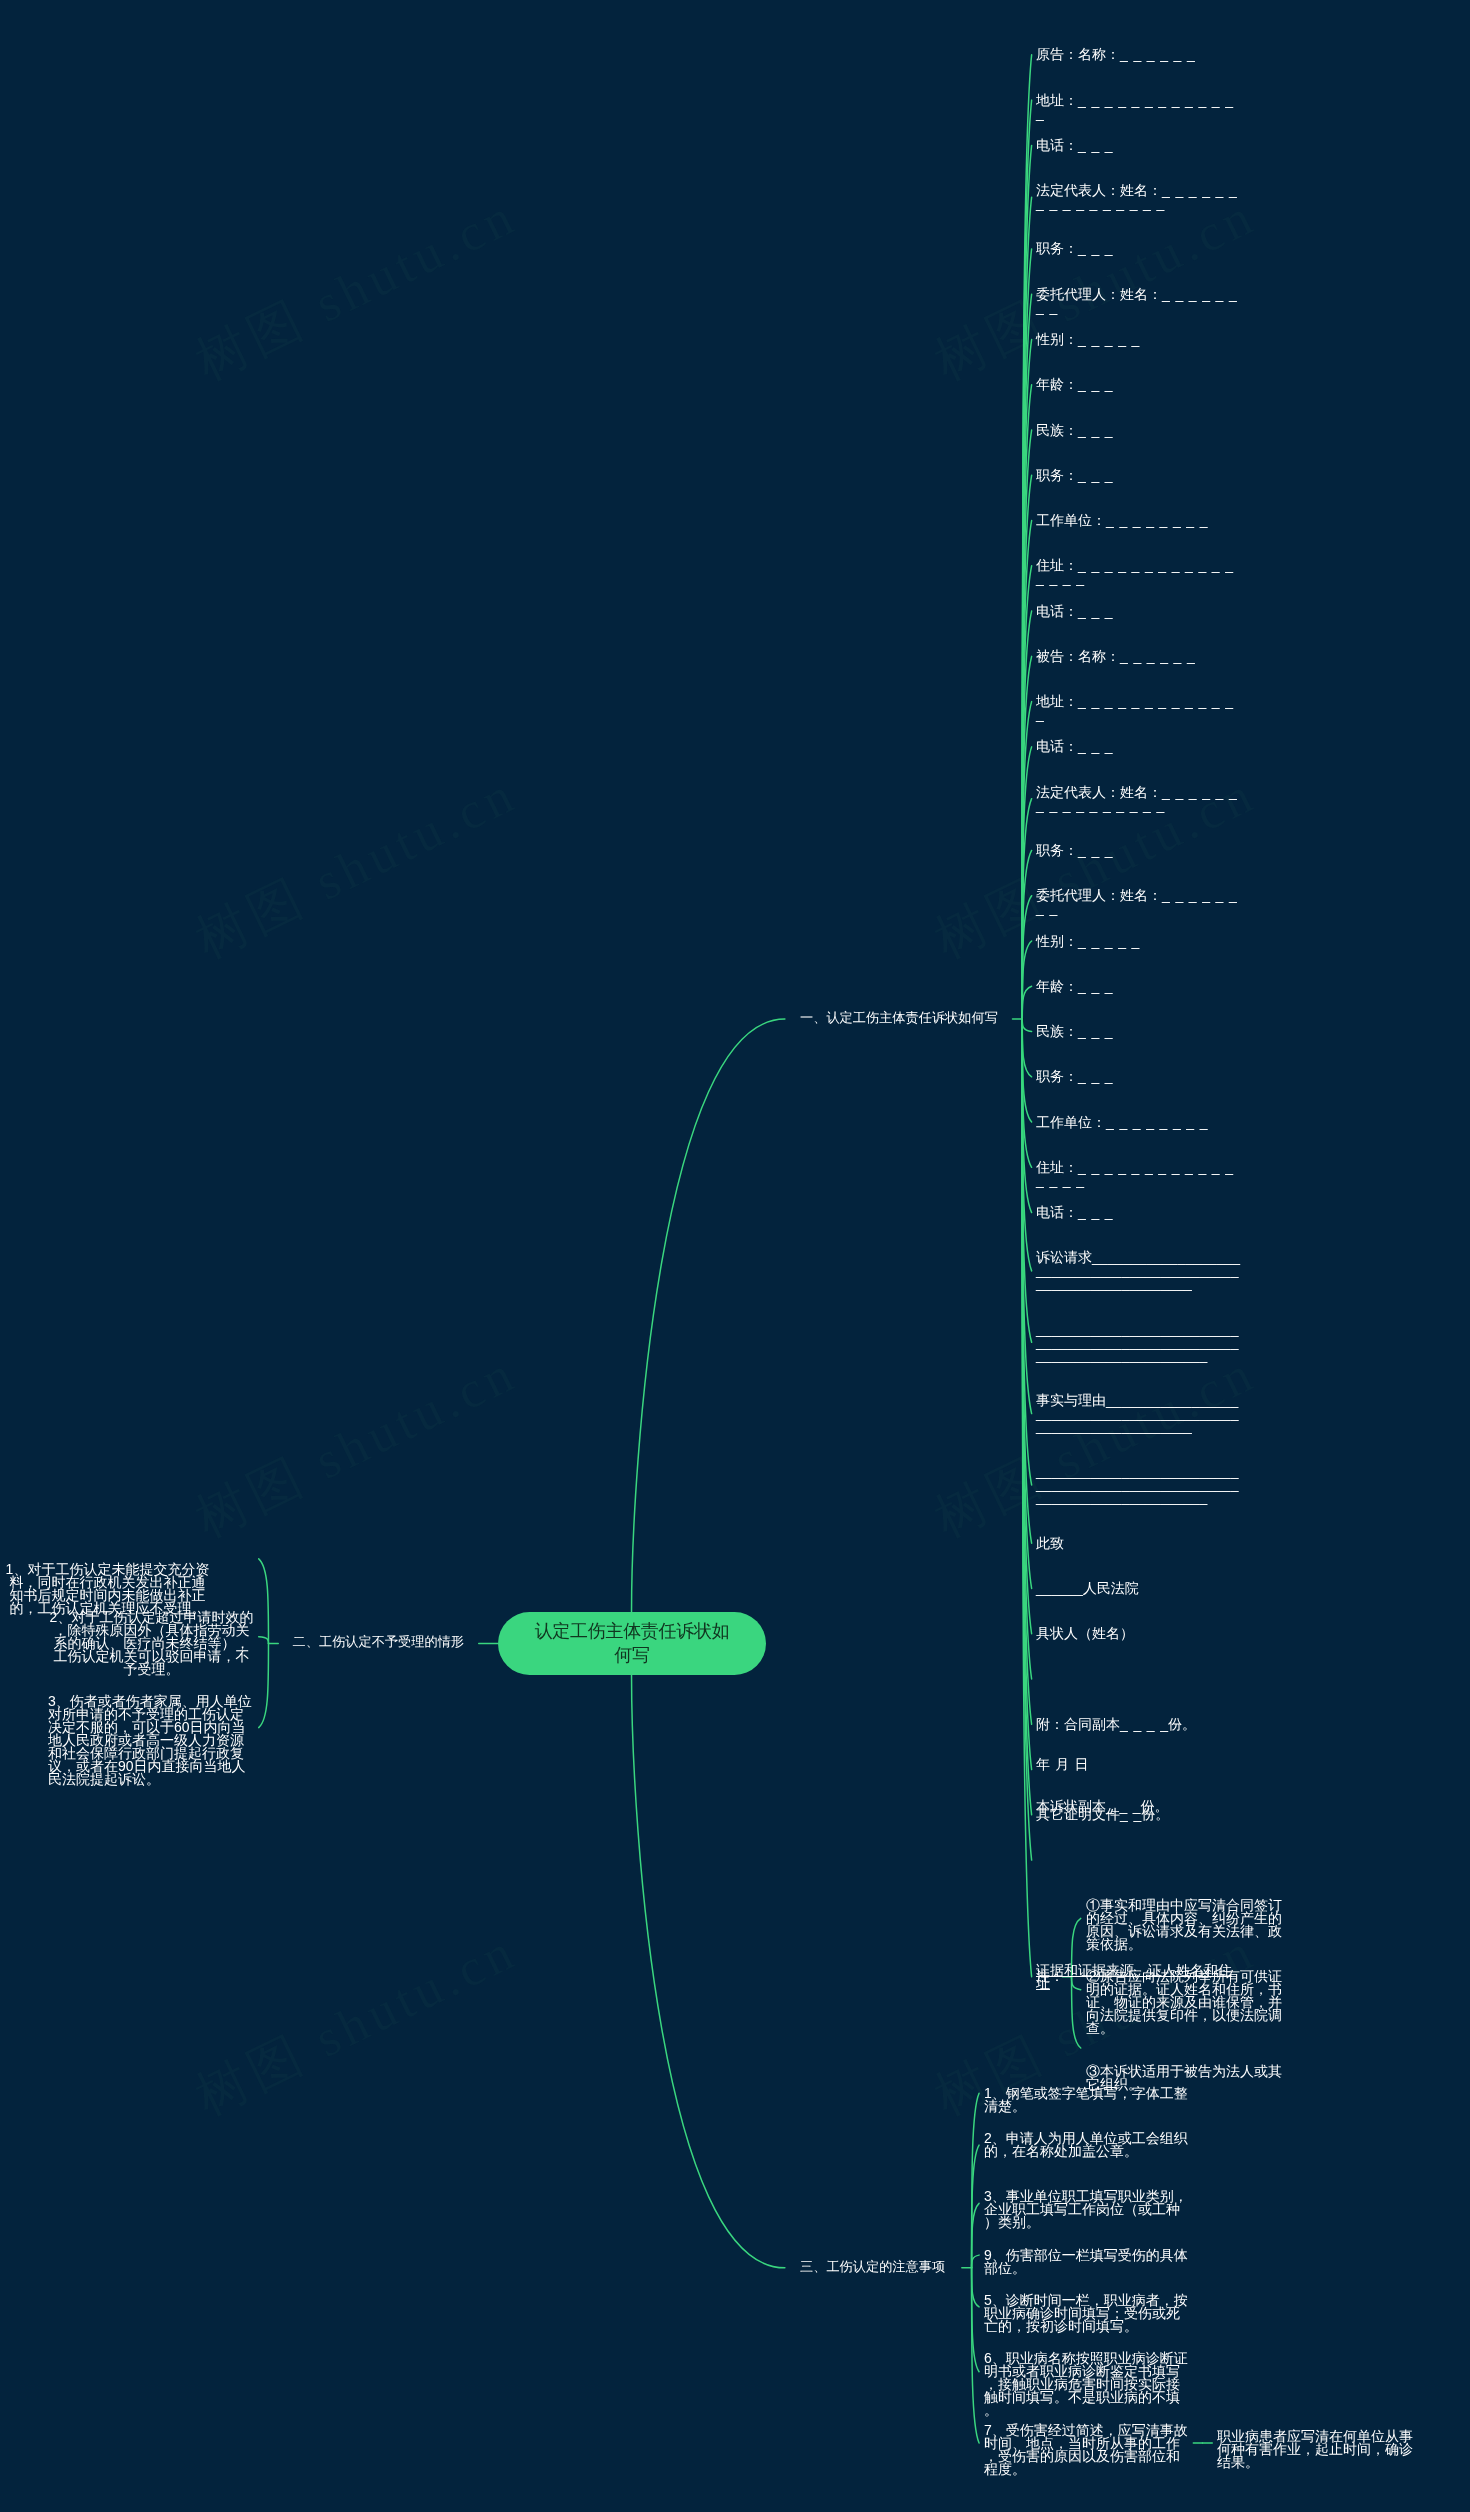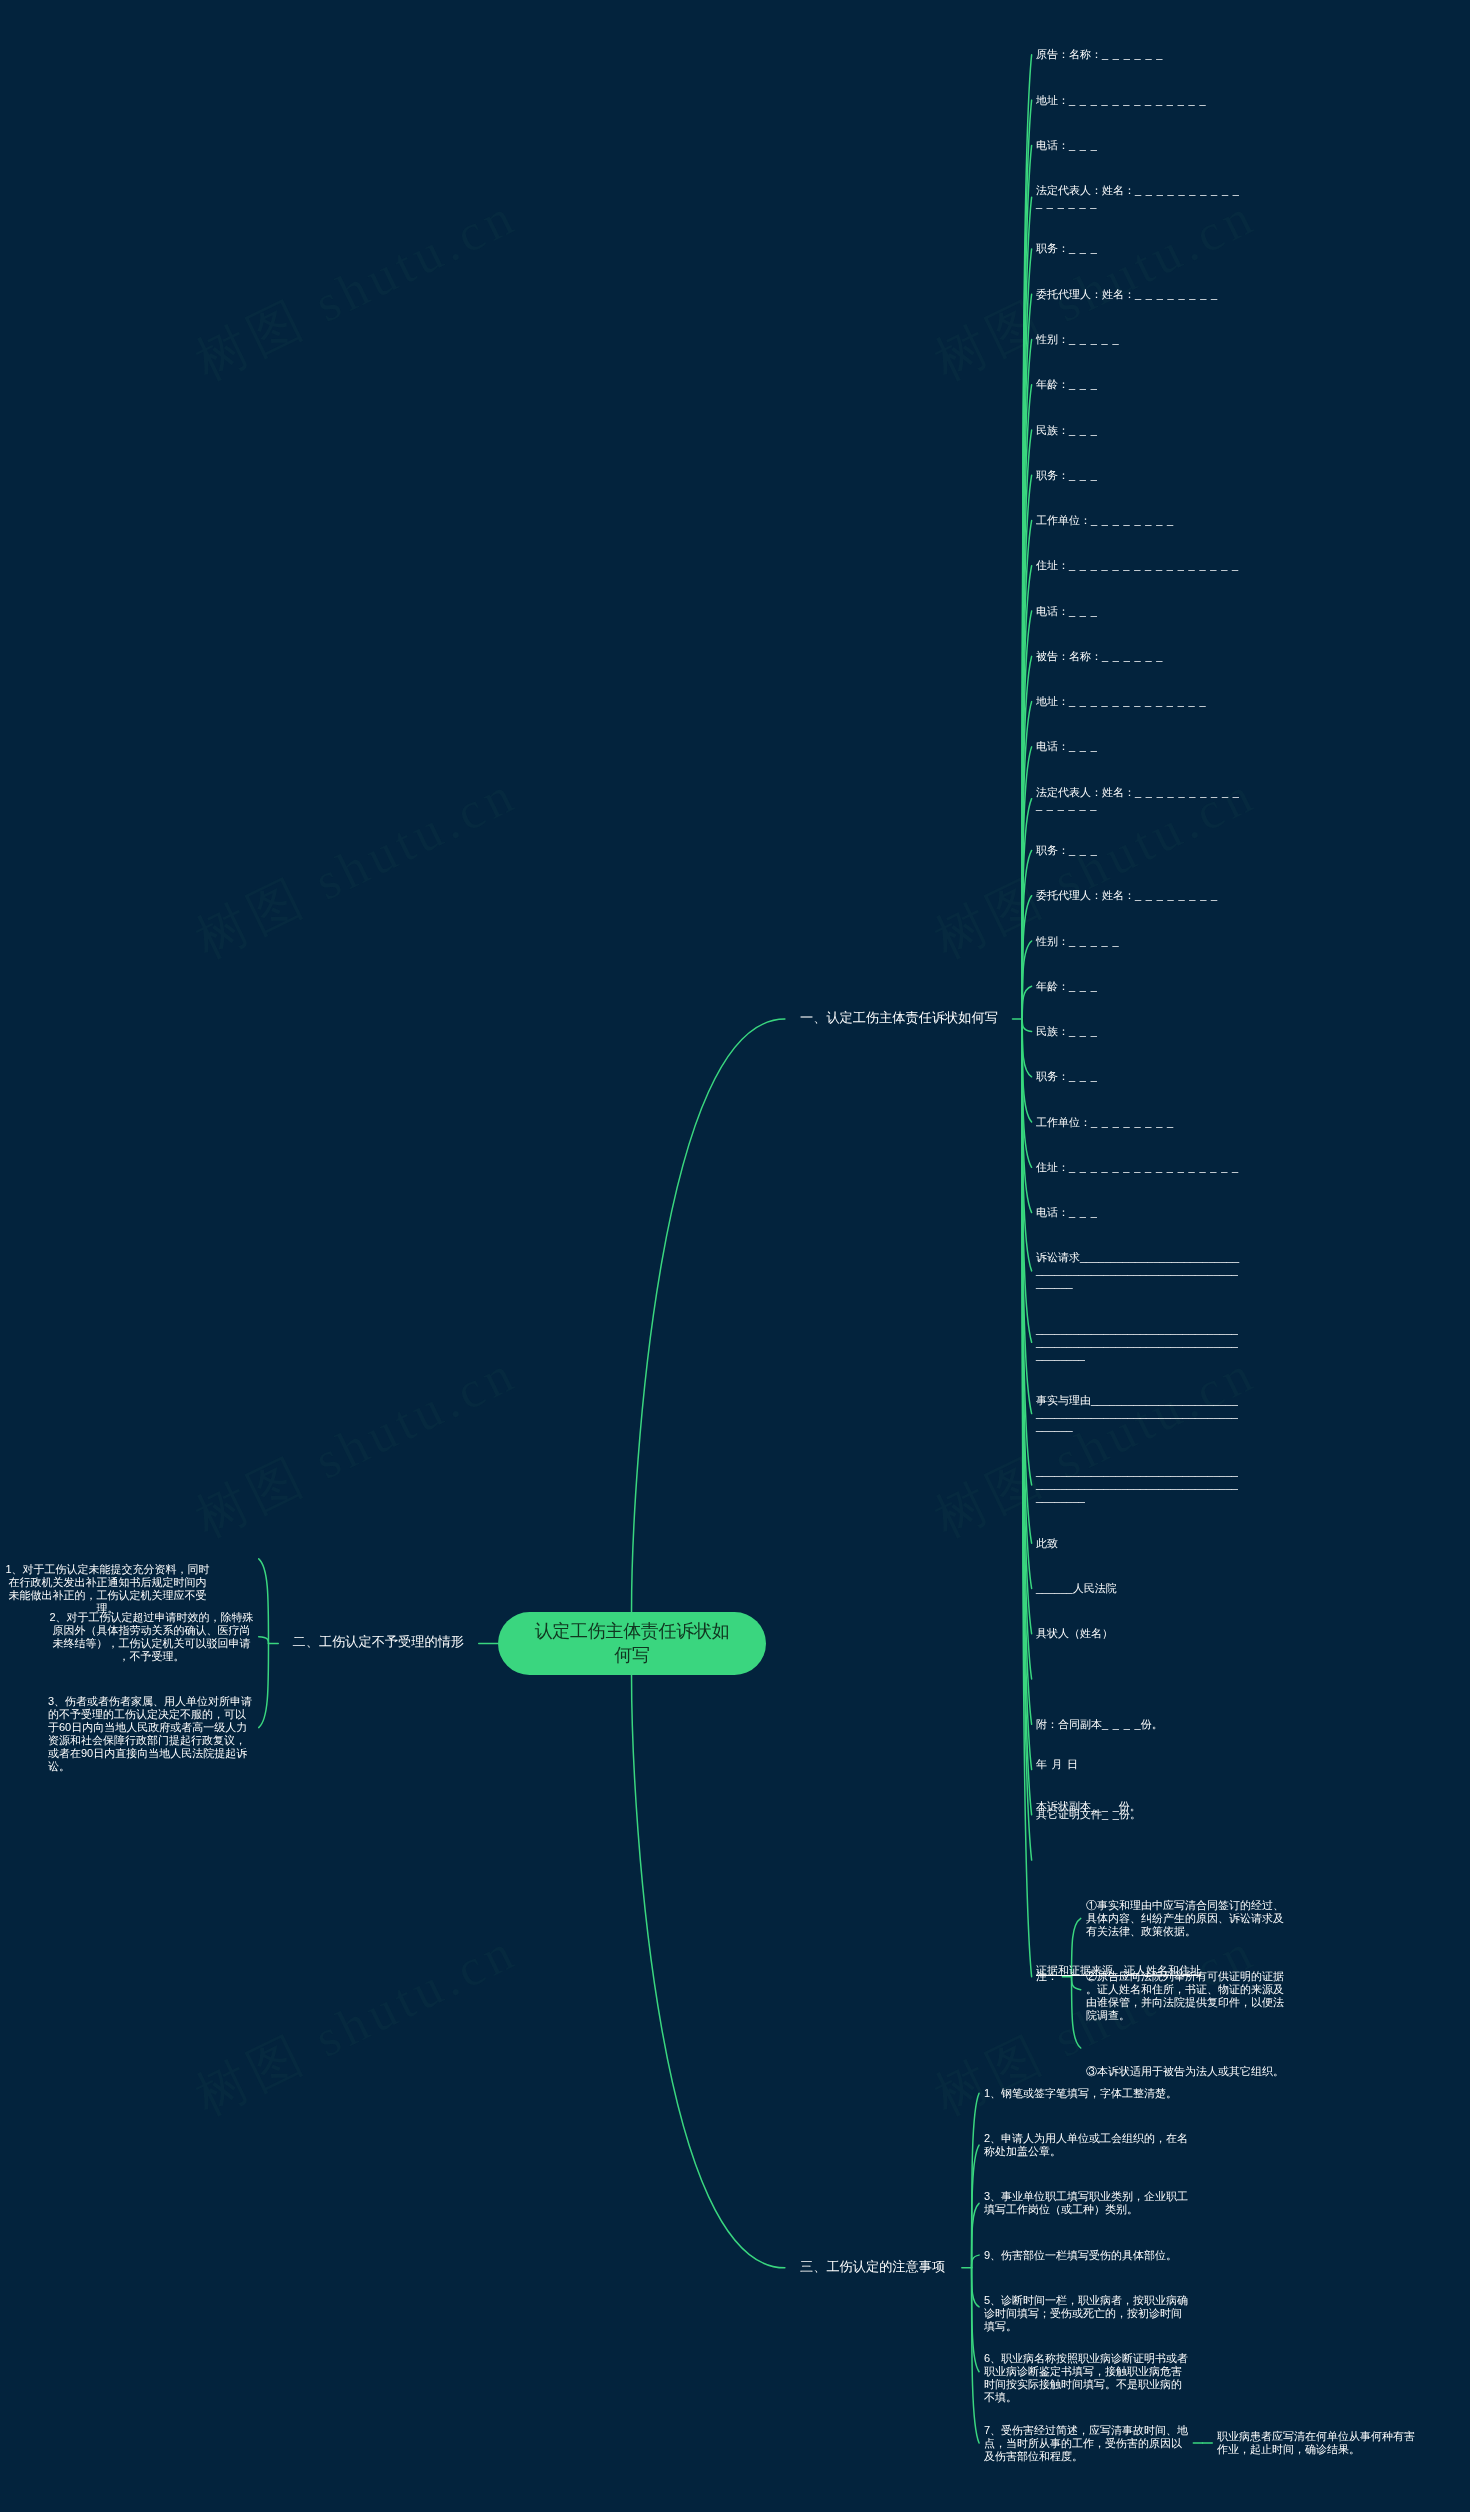--- a/index.html
+++ b/index.html
@@ -15,21 +15,21 @@
   .wm{position:absolute;color:#06293f;font-family:"Liberation Serif", serif;font-size:52px;letter-spacing:5.2px;
       transform:translateY(-100%) rotate(-26deg);transform-origin:left bottom;white-space:nowrap;line-height:1;}
   svg#links{position:absolute;left:0;top:0;width:1471px;height:2512px;}
   .root-node{
     position:absolute;background:#3ad67f;color:#10351f;border-radius:32px;
     display:flex;align-items:center;justify-content:center;text-align:center;
     font-size:18px;letter-spacing:-0.3px;line-height:23.4px;box-sizing:border-box;transform:translateZ(0);
   }
   .root-node > span{display:block;width:202px;}
   .branch-label{position:absolute;color:#ffffff;transform:translateZ(0);font-size:13.2px;line-height:16.7px;white-space:nowrap;}
-  .item{position:absolute;color:#ffffff;transform:translateZ(0);font-size:11px;line-height:13px;white-space:pre-wrap;word-break:break-all;line-break:anywhere;word-spacing:1.7px;}
+  .item{position:absolute;color:#ffffff;transform:translateZ(0);font-size:14px;line-height:13px;white-space:pre-wrap;word-break:break-all;line-break:anywhere;word-spacing:1.7px;}
 </style>
 </head>
 <body>
 
 <div id="stage">
   <div id="wmlayer">
       <div class="wm" style="left: 211px; top: 389px;">树图 shutu.cn</div>
       <div class="wm" style="left: 950px; top: 389px;">树图 shutu.cn</div>
       <div class="wm" style="left: 211px; top: 967px;">树图 shutu.cn</div>
       <div class="wm" style="left: 950px; top: 967px;">树图 shutu.cn</div>

